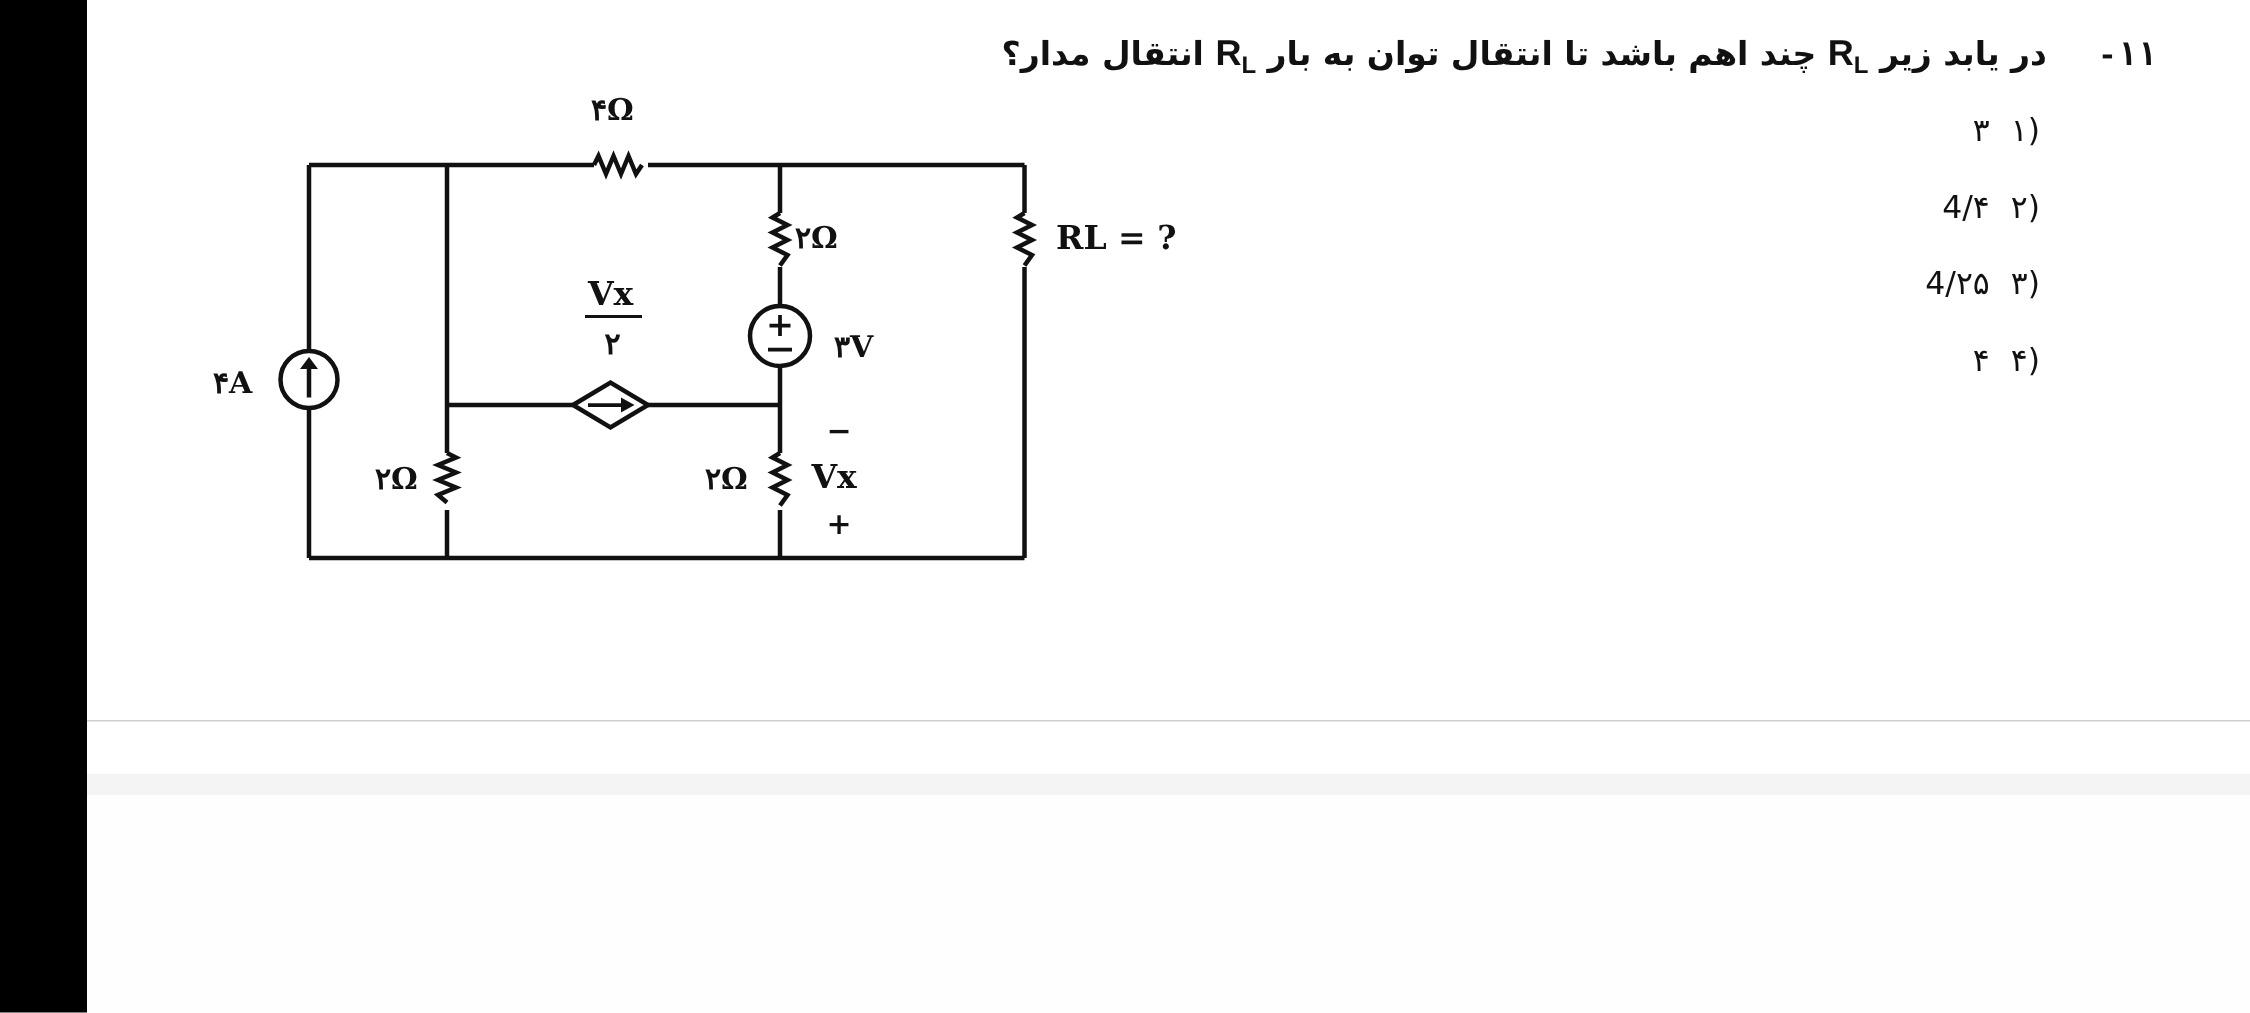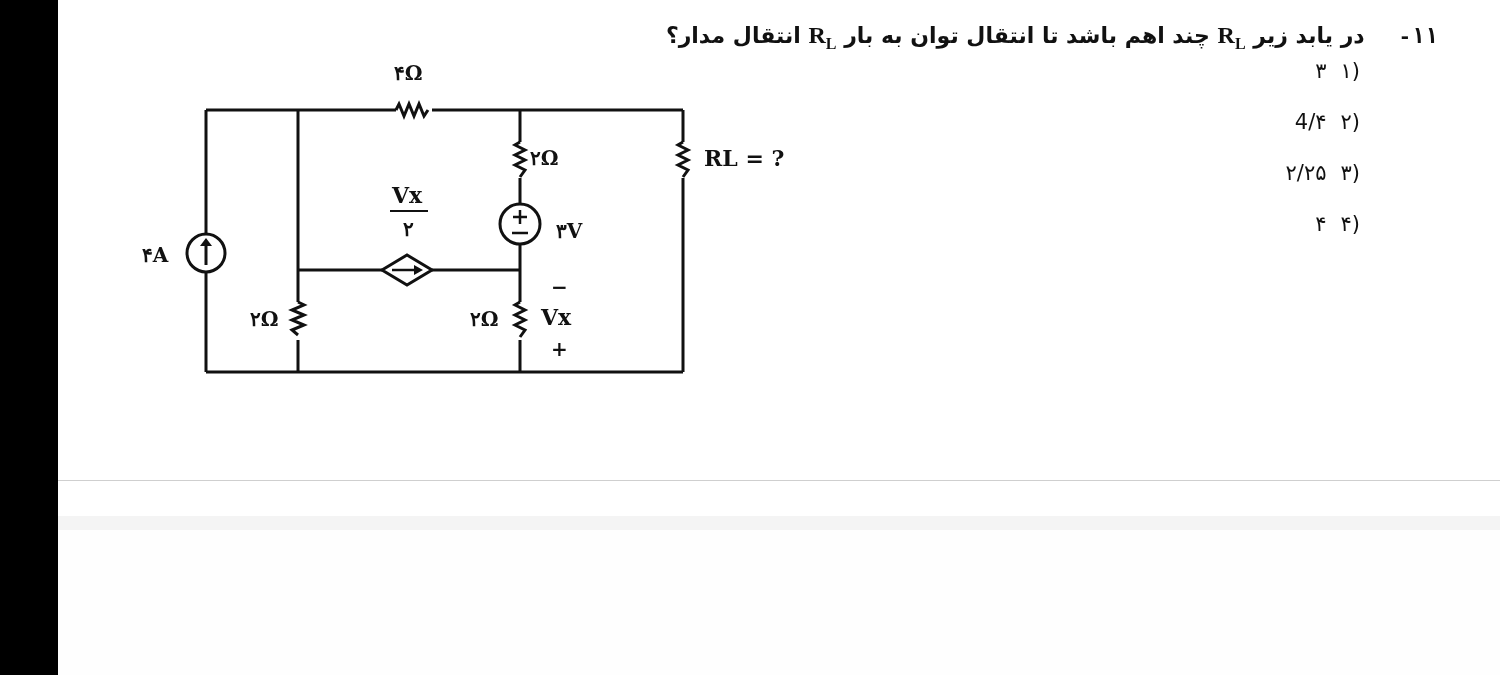--- a/index.html
+++ b/index.html
@@ -12,24 +12,24 @@
   .divider { position:absolute; left:58px; top:480px; width:1442px; height:1px; background:#cfcfcf; }
   .gray-band { position:absolute; left:58px; top:516px; width:1442px; height:14px; background:#f4f4f4; }
   .below { position:absolute; left:58px; top:530px; width:1442px; height:145px; background:#fefefe; }
 
   .question {
     position:absolute; right:62px; top:22px; direction:rtl;
     font-family:"DejaVu Sans", sans-serif; font-weight:bold; font-size:22px; color:#111;
     white-space:nowrap;
   }
   .q-num { display:inline-block; margin-left:26px;font-family:Liberation Mono, monospace; }
-  .q-text .rl { font-family:Liberation Serif, serif; font-size:24px; }
+  .q-text .rl { font-family:Liberation Sans, sans-serif; font-size:24px; }
   .q-text .rl sub { font-size:16px; }
 
-  .options { position:absolute; right:140px; top:56px; direction:rtl;
+  .options { position:absolute; right:140px; top:72px; direction:rtl;
     font-family:"DejaVu Sans", sans-serif; font-size:21px; color:#111; }
   .option { height:51px; line-height:30px; white-space:nowrap; }
   .option .opt-num { display:inline-block; margin-left:14px; }
 
   svg text { font-family:"DejaVu Serif", serif; font-weight:bold; fill:#111; }
 </style>
 </head>
 <body>
 
 <div class="left-bar"></div>
@@ -45,21 +45,21 @@
     <span class="rl"><span>R</span><sub>L</sub></span>
     <span>چند اهم باشد تا انتقال توان به بار</span>
     <span class="rl"><span>R</span><sub>L</sub></span>
     <span>انتقال مدار؟</span>
   </span>
 </div>
 
 <div class="options">
   <div class="option"><span class="opt-num">(۱</span><span>۳</span></div>
   <div class="option"><span class="opt-num">(۲</span><span>4/۴</span></div>
-  <div class="option"><span class="opt-num">(۳</span><span>۲/۲۵</span></div>
+  <div class="option"><span class="opt-num">(۳</span><span>4/۲۵</span></div>
   <div class="option"><span class="opt-num">(۴</span><span>۴</span></div>
 </div>
 
 <svg style="position:absolute;left:0;top:0" width="820" height="400" viewBox="0 0 820 400">
   <g stroke="#111" stroke-width="3" fill="none" stroke-linejoin="miter">
 
     <path d="M206 110 H396 M432 110 H683"></path>
     <path d="M396 110 l3 -6 l5 12 l5 -12 l5 12 l5 -12 l5 12 l4 -6"></path>
 
     <path d="M206 110 V236 M206 270 V372"></path>

